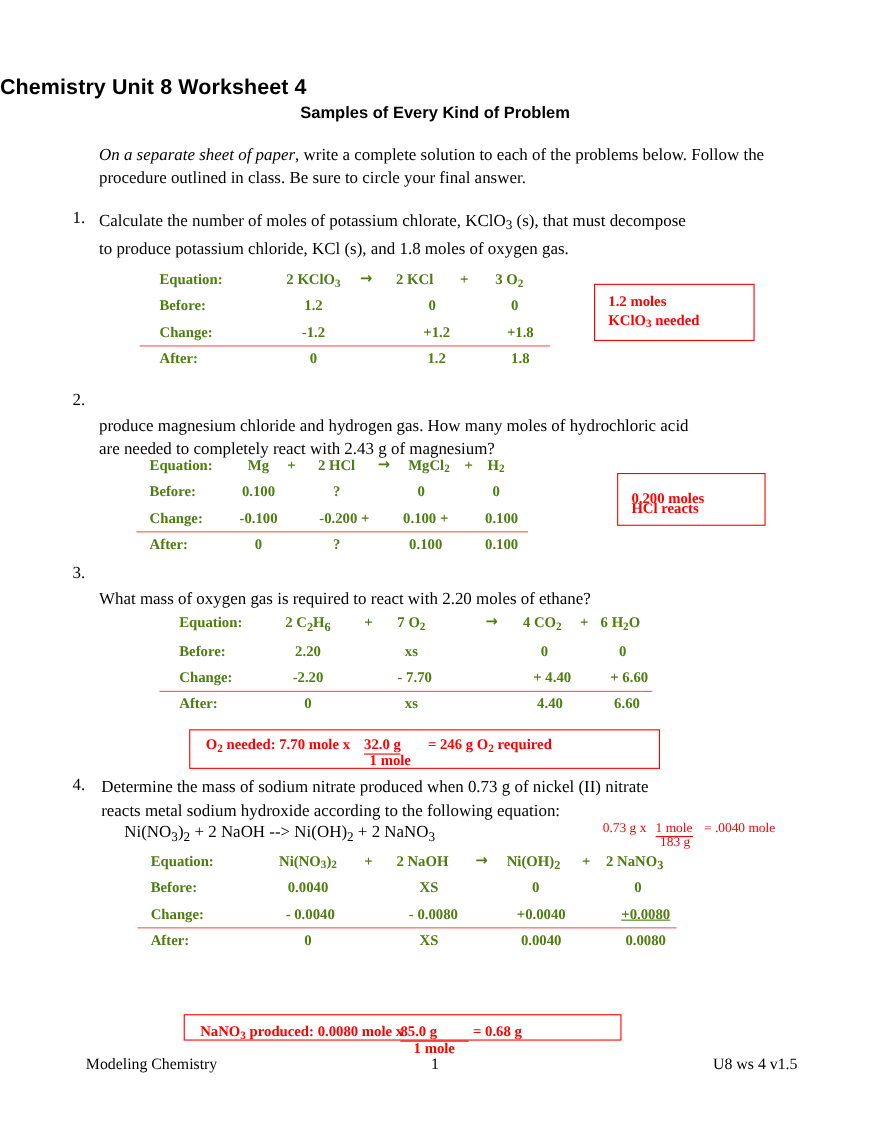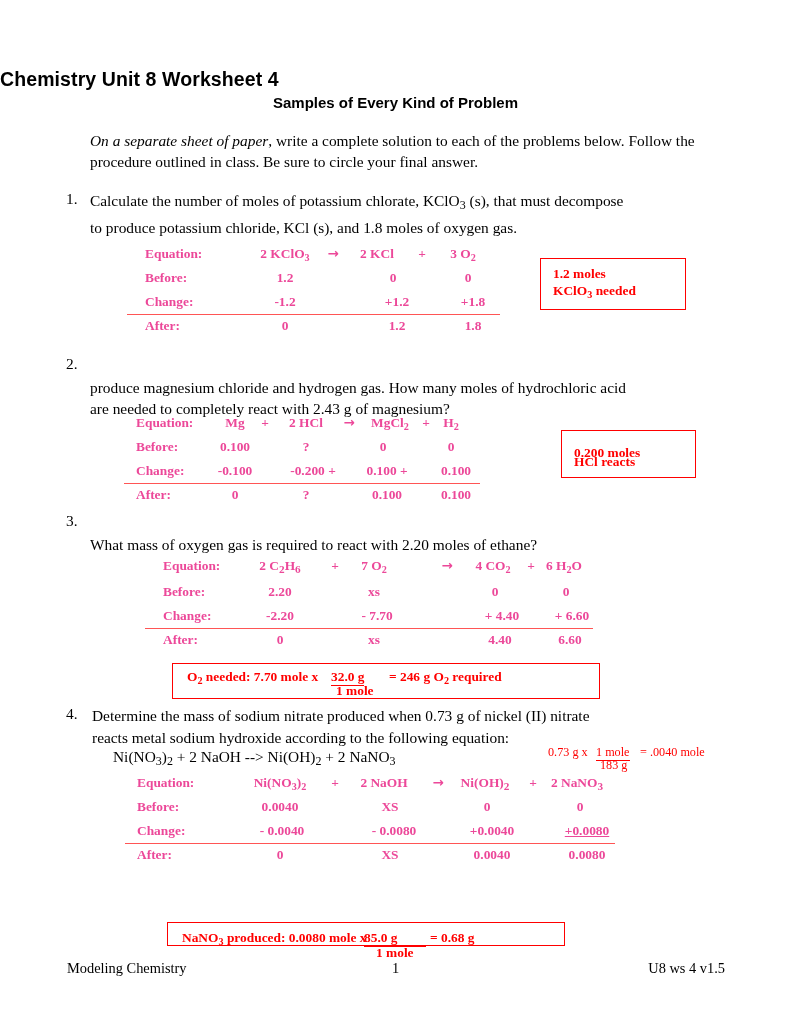--- a/index.html
+++ b/index.html
@@ -68,21 +68,21 @@
   }
 
   .eqline {
     position: absolute;
     font-size: 15.4px;
   }
 
   
   .bca {
     position: absolute;
-    color: #ec4899;
+    color: #4d7c0f;
     font-family: "Liberation Serif", "DejaVu Serif", serif;
     font-weight: bold;
     font-size: 13.4px;
   }
   .bca .row {
     position: absolute;
     left: 0;
     width: 100%;
     height: 22px;
   }
@@ -151,21 +151,21 @@
   .sidecalc .fnum {
     position: absolute;
     white-space: nowrap;
     border-bottom: 1px solid #ff0000;
   }
   .sidecalc .fden { position: absolute; white-space: nowrap; }
 
   
   .footer-left {
     position: absolute;
-    left: 67px; top: 960px;
+    left: 78px; top: 960px;
     font-size: 14.4px;
   }
   .footer-center {
     position: absolute;
     left: 0; top: 960px;
     width: 791px;
     text-align: center;
     font-size: 14.4px;
   }
   .footer-right {

